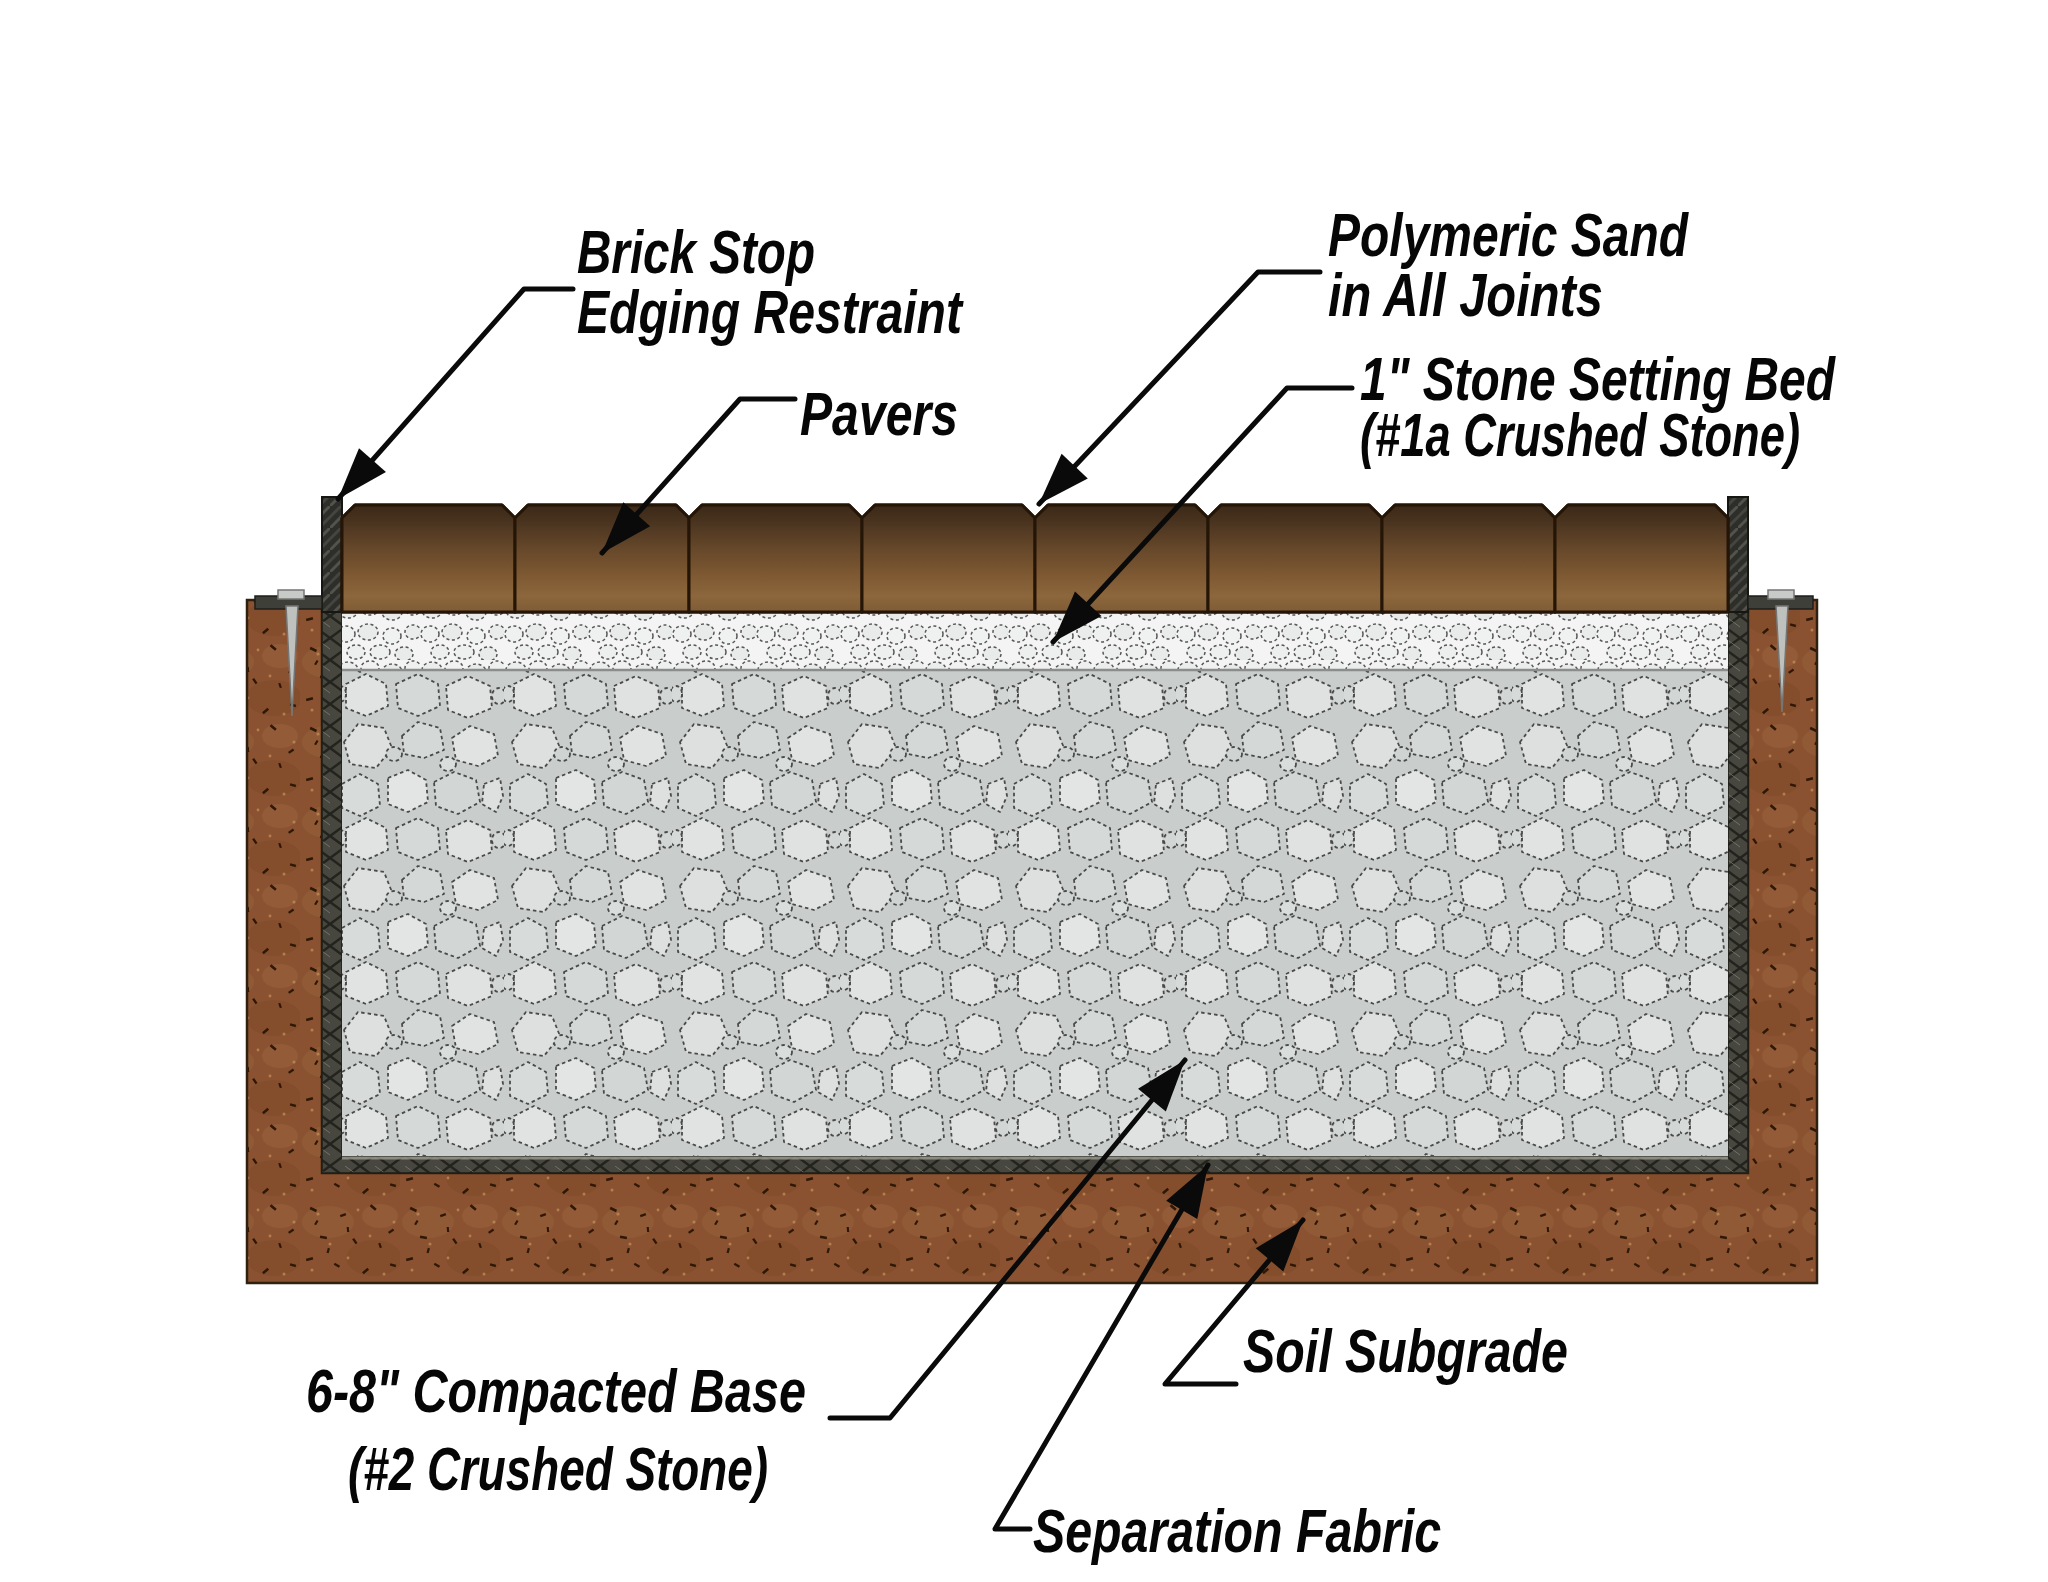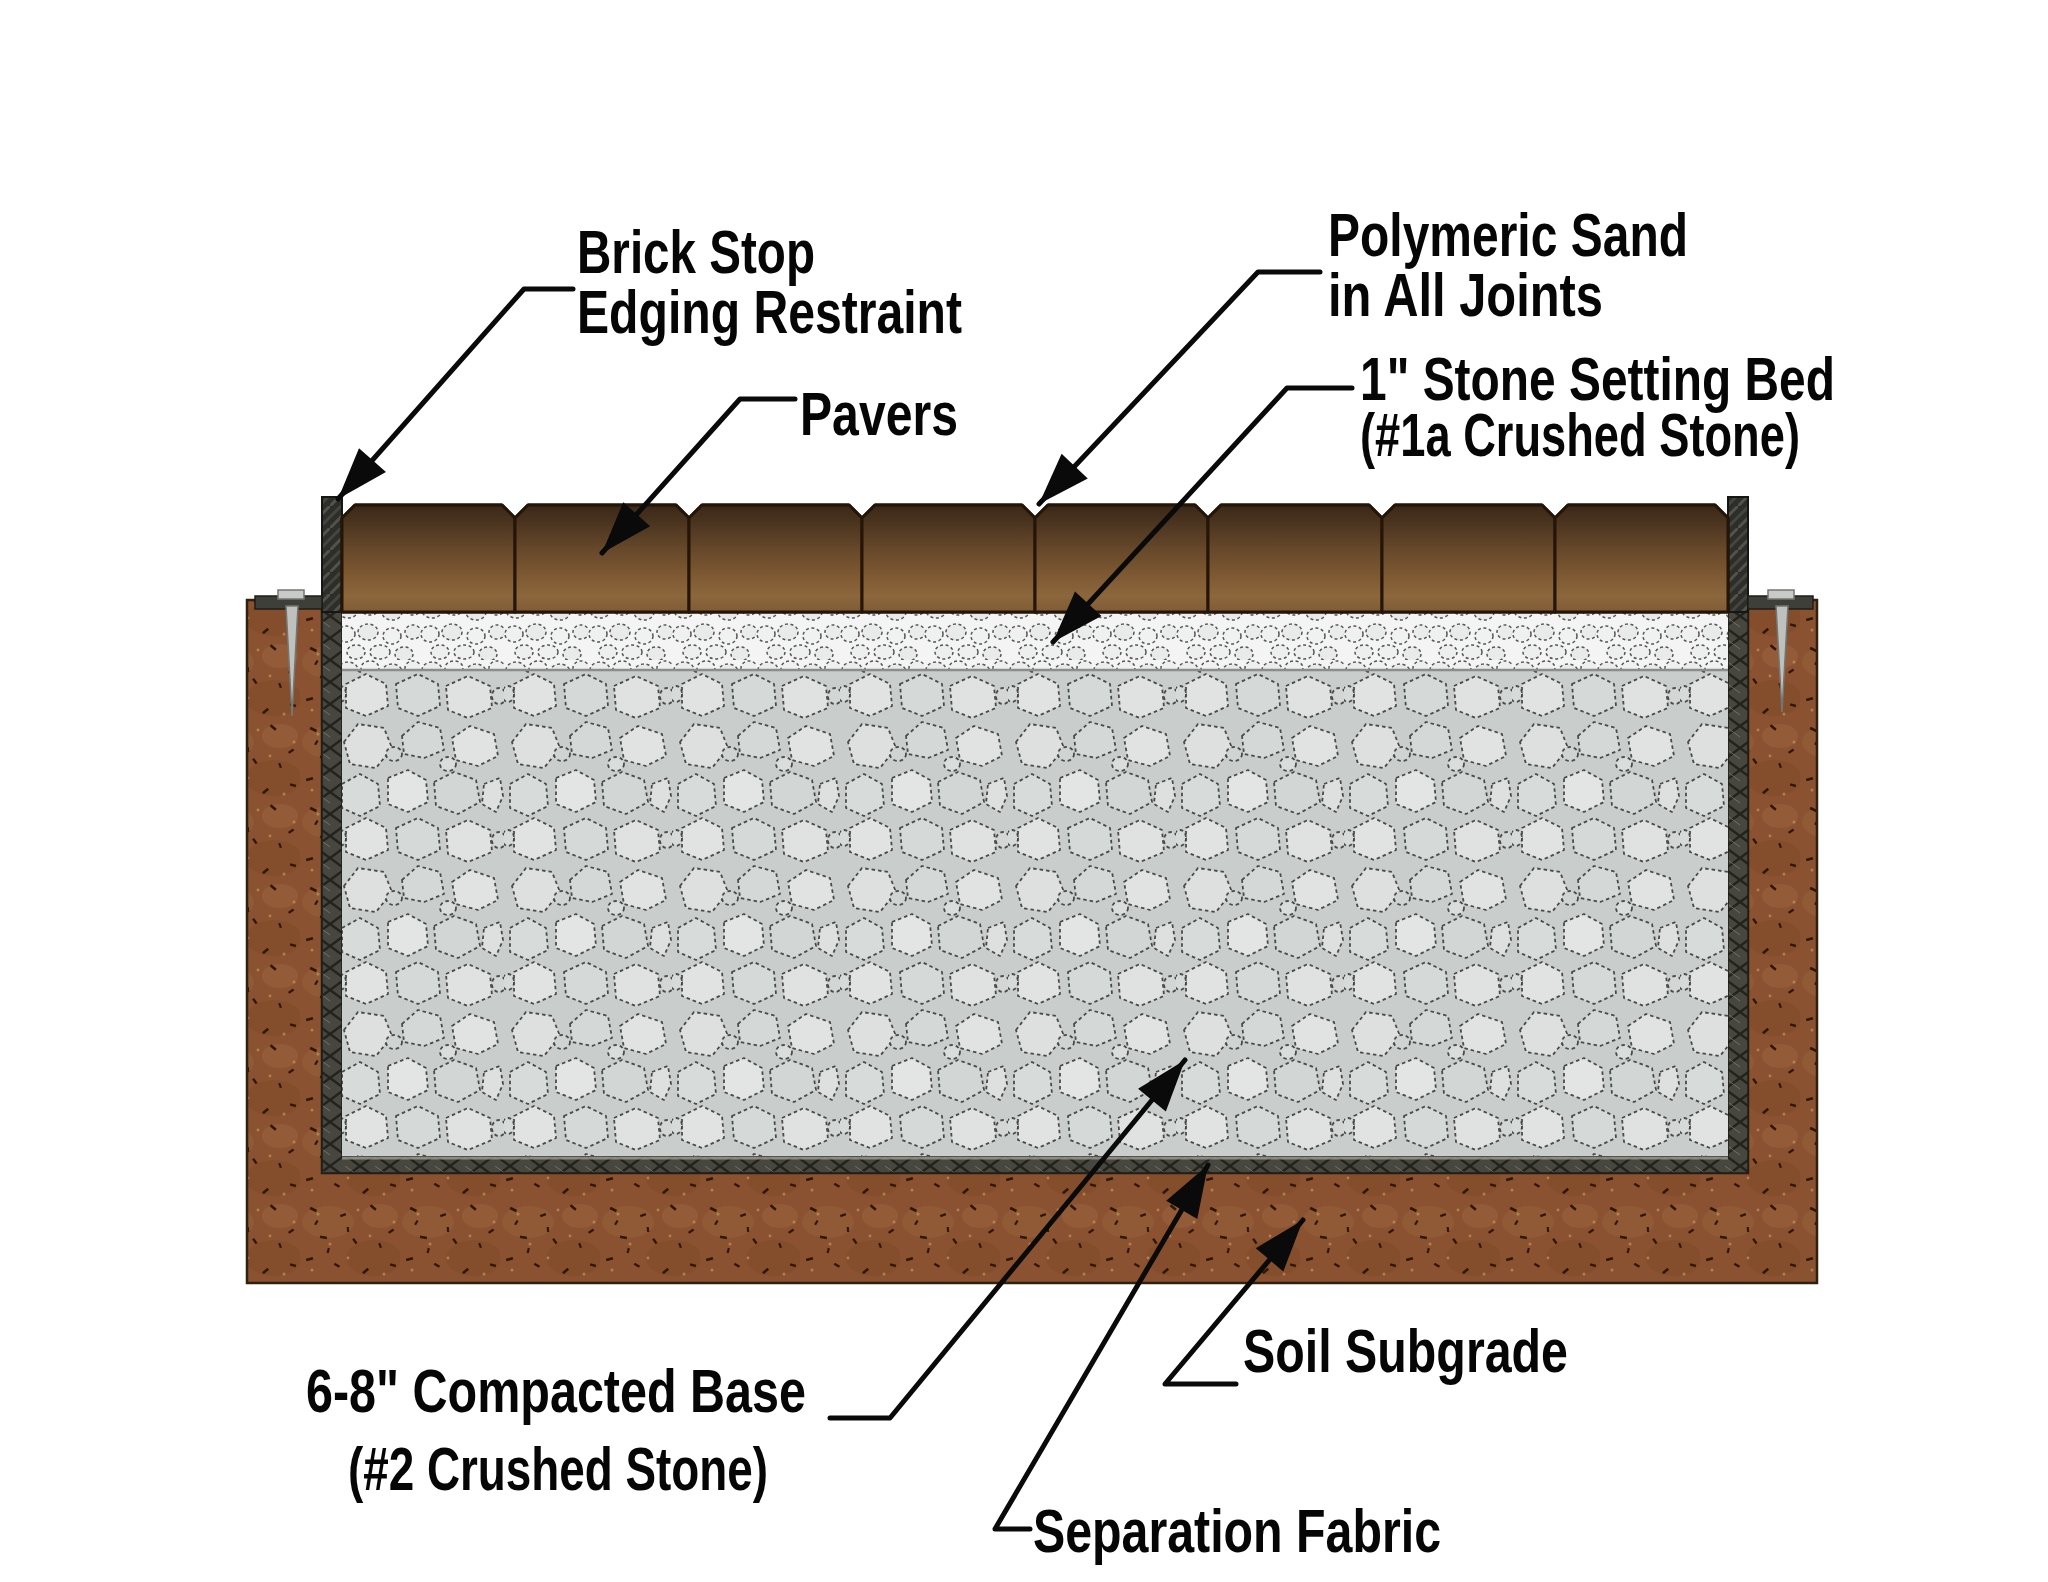--- a/index.html
+++ b/index.html
@@ -2,20 +2,21 @@
 <html><head>
 <meta charset="utf-8">
 <style>
   html,body{margin:0;padding:0;background:#ffffff;}
   .stage{
     position:relative;
     width:2048px;height:1582px;
     background:#ffffff;
     font-family:"Liberation Sans", sans-serif;
     overflow:hidden;
+    font-style:italic;
   }
   svg{display:block;}
   .lbl{
     font-family:"Liberation Sans", sans-serif;
     font-weight:bold;
     font-size:62px;
     fill:#060606;
   }
   .leader{
     fill:none;

